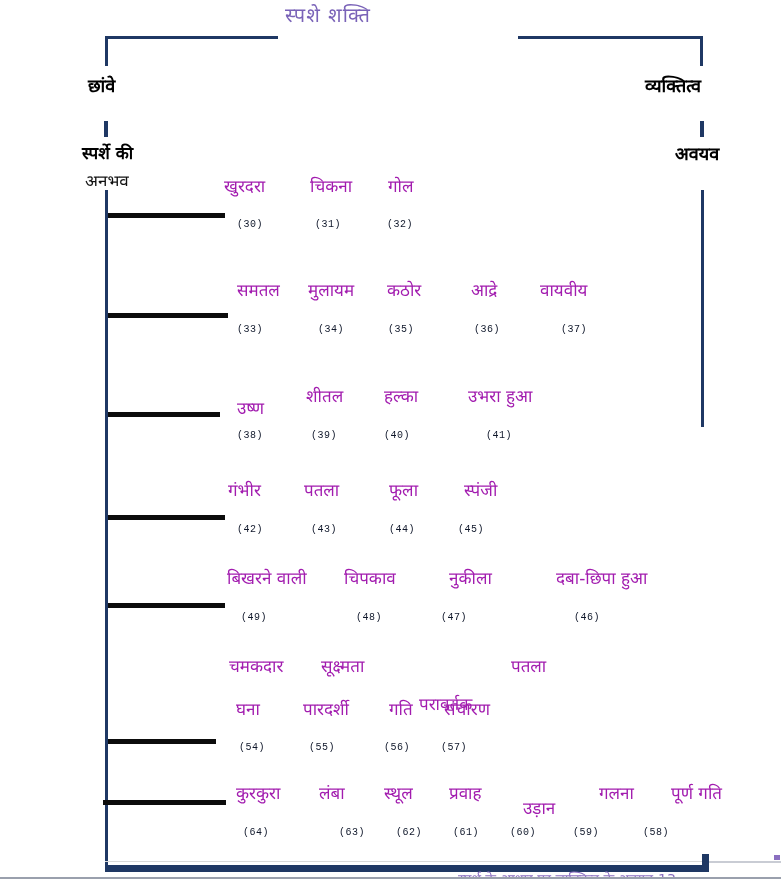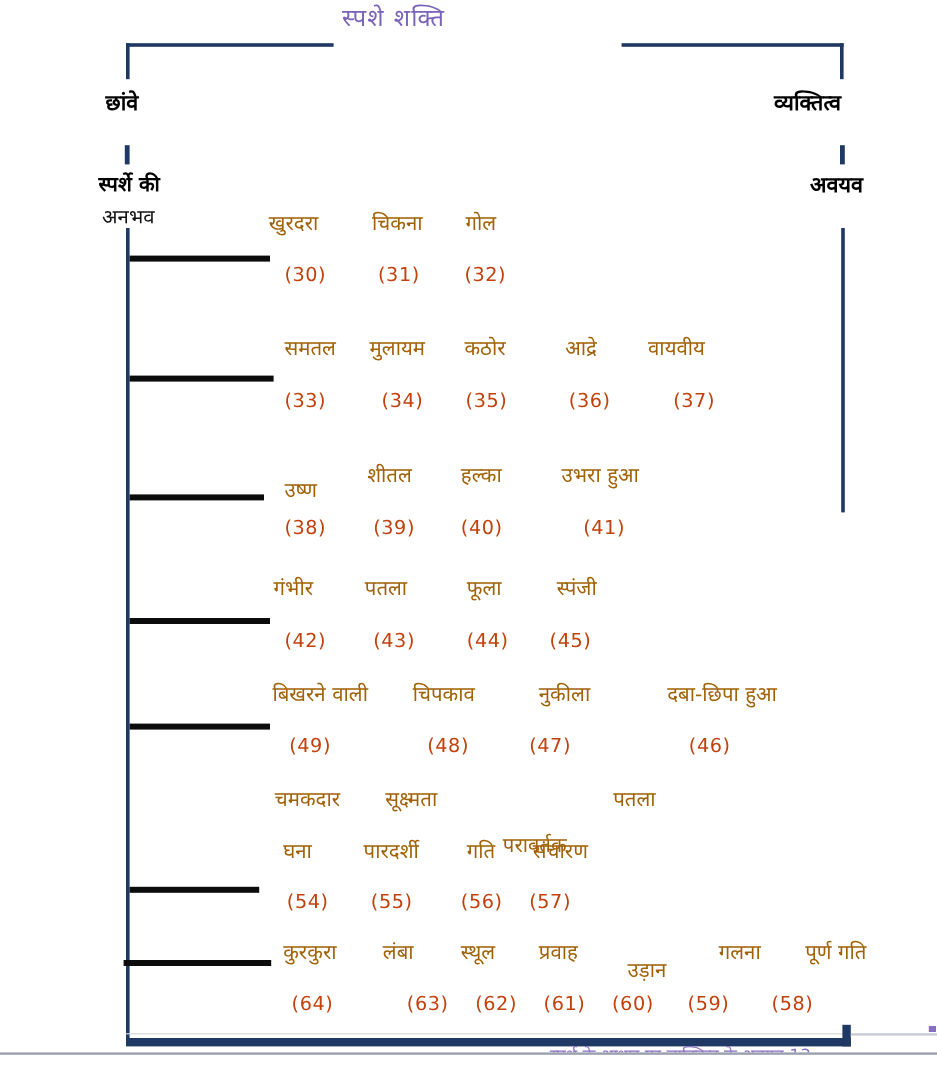--- a/index.html
+++ b/index.html
@@ -4,22 +4,22 @@
 <style>
   html,body{margin:0;padding:0;background:#ffffff;}
   body{
     width:781px;height:895px;position:relative;overflow:hidden;
     font-family:"DejaVu Sans","Liberation Sans",sans-serif;
     color:#000;
   }
   .abs{position:absolute;}
   .navy{background:#1f3864;}
   .tick{position:absolute;height:5px;background:#0c0c0c;}
-  .hword{position:absolute;font-size:17px;color:#a16207;white-space:nowrap;}
-  .hnum{position:absolute;font-size:16px;color:#c2410c;white-space:nowrap;letter-spacing:0.5px;}
+  .hword{position:absolute;font-size:17px;color:#a21caf;white-space:nowrap;}
+  .hnum{position:absolute;font-size:10px;color:#0f172a;white-space:nowrap;letter-spacing:0.5px;font-family:Liberation Mono, monospace;}
   .blabel{position:absolute;font-size:18px;font-weight:bold;color:#000;white-space:nowrap;}
   .title{
     position:absolute;left:285px;top:1px;font-size:20px;color:#7a63b8;
     white-space:nowrap;letter-spacing:1px;
   }
   .clipbox{position:absolute;overflow:hidden;}
   .footer-frag{
     font-size:14px;color:#8a6fc0;white-space:nowrap;line-height:14px;
   }
   .clipped-word{font-size:17px;color:#111;white-space:nowrap;line-height:18px;}

